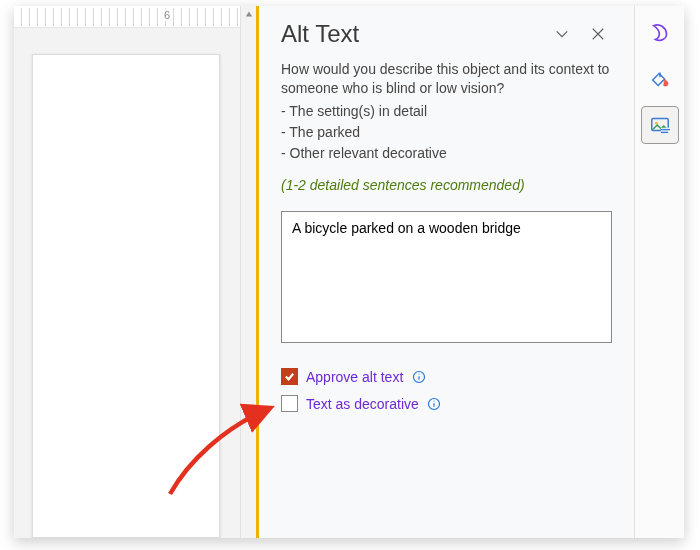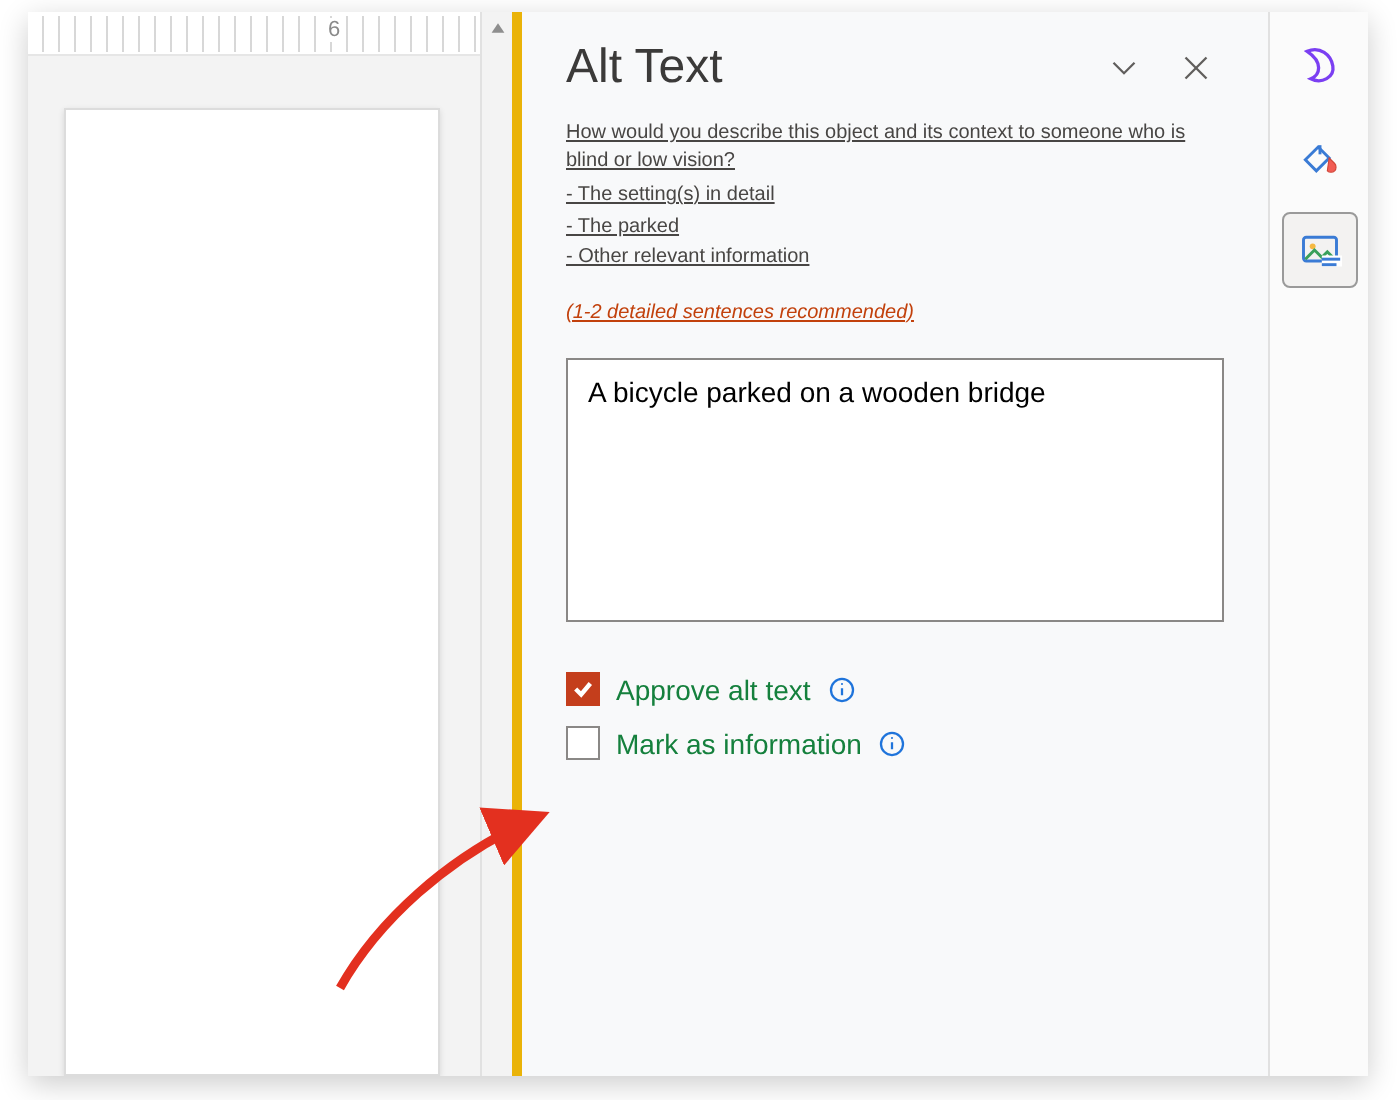--- a/index.html
+++ b/index.html
@@ -88,21 +88,21 @@
     display:flex;align-items:center;justify-content:center;
   }
   .scroll-up svg { width: 8px; height: 8px; fill:#8e8e8e; }
 
   
   .panel {
     position: absolute;
     left: 242px; top: 0; bottom: 0;
     width: 378px;
     background: #f8f9fa;
-    border-left: 5px solid #eab308;
+    border-left: 3px solid #eab308;
   }
   .panel-inner {
     padding: 14px 22px 0 22px;
   }
   .panel-header {
     display: flex;
     align-items: center;
   }
   .panel-title {
     font-size: 24px;
@@ -113,31 +113,30 @@
   .hdr-btn {
     width: 28px; height: 28px;
     display: flex; align-items: center; justify-content: center;
     margin-left: 8px;
     cursor: pointer;
   }
   .hdr-btn svg { width: 14px; height: 14px; stroke:#605e5c; stroke-width:1.3; fill:none; }
 
   .desc {
     margin-top: 12px;
-    font-size: 10px;
+    font-size: 14px;
     color: #484644;
     line-height: 1.35;
-    text-decoration: underline;
   }
   .bullets { margin-top: 4px; }
   .bullets div { margin-top: 2px; }
   .hint {
     margin-top: 14px;
     font-style: italic;
-    color: #c2410c;
+    color: #4d7c0f;
   }
 
   .alt-input {
     margin-top: 16px;
     width: 100%;
     height: 132px;
     border: 1px solid #8a8886;
     background: #ffffff;
     font: inherit;
     padding: 8px 10px;
@@ -158,21 +157,21 @@
     background: #fff;
     display: flex; align-items: center; justify-content: center;
     flex: none;
   }
   .cbox.checked {
     background: #c43e1c;
     border-color: #c43e1c;
   }
   .cbox.checked svg { width: 11px; height: 11px; stroke:#fff; stroke-width:2.4; fill:none; }
   .cbox:not(.checked) svg { display:none; }
-  .check-label { font-size: 14px; color:#15803d; }
+  .check-label { font-size: 14px; color:#6d28d9; }
   .info-icon {
     width: 15px; height: 15px;
     display:flex;align-items:center;justify-content:center;
   }
   .info-icon svg { width:14px; height:14px; stroke:#1f74db; stroke-width:1.3; fill:none; }
 
   
   .rail {
     position: absolute;
     right: 0; top: 0; bottom: 0;
@@ -238,21 +237,21 @@
               <line x1="2" y1="2" x2="14" y2="14"></line>
               <line x1="14" y1="2" x2="2" y2="14"></line>
             </svg>
         </div>
       </div>
 
       <div class="desc">How would you describe this object and its context to someone who is blind or low vision?</div>
       <div class="desc bullets">
         <div>- The setting(s) in detail</div>
         <div>- The parked</div>
-        <div>- Other relevant information</div>
+        <div>- Other relevant decorative</div>
       </div>
       <div class="desc hint">(1-2 detailed sentences recommended)</div>
 
       <textarea class="alt-input" style="">A bicycle parked on a wooden bridge</textarea>
 
       <div class="check-row">
         <div class="cbox checked">
           <svg viewBox="0 0 12 12">
               <polyline points="2,6 5,9 10,3"></polyline>
             </svg>
@@ -264,21 +263,21 @@
               <line x1="8" y1="7" x2="8" y2="11"></line>
               <circle cx="8" cy="4.6" r="0.6" fill="#1f74db" stroke="none"></circle>
             </svg>
         </span>
       </div>
 
       <div class="check-row">
         <div class="cbox">
           
         </div>
-        <span class="check-label">Mark as information</span>
+        <span class="check-label">Text as decorative</span>
         <span class="info-icon">
           <svg viewBox="0 0 16 16">
               <circle cx="8" cy="8" r="6.3"></circle>
               <line x1="8" y1="7" x2="8" y2="11"></line>
               <circle cx="8" cy="4.6" r="0.6" fill="#1f74db" stroke="none"></circle>
             </svg>
         </span>
       </div>
     </div>
   </div>

